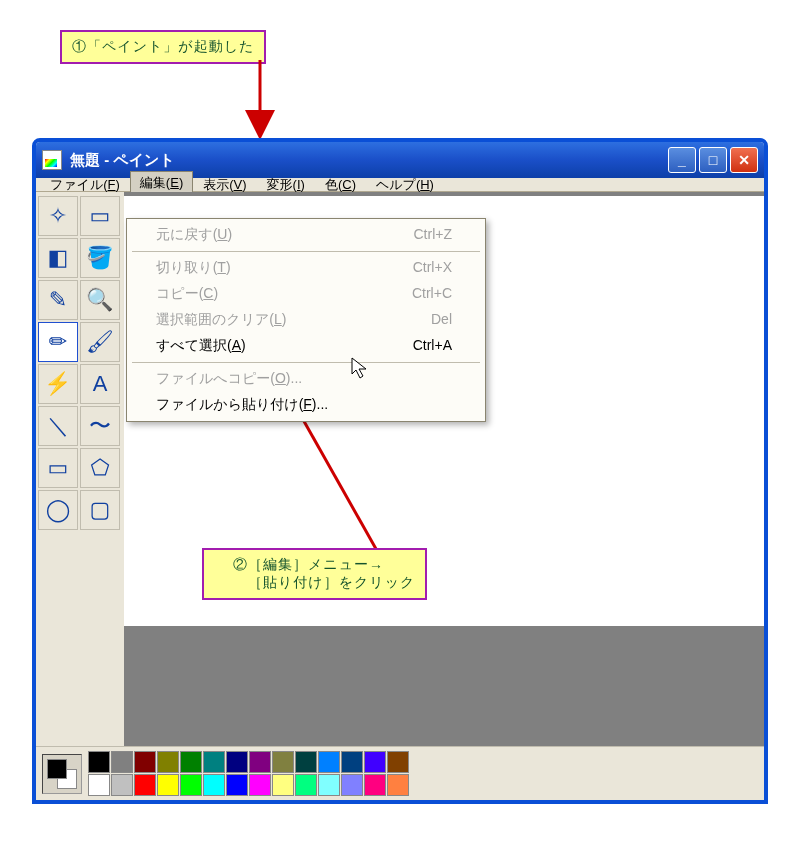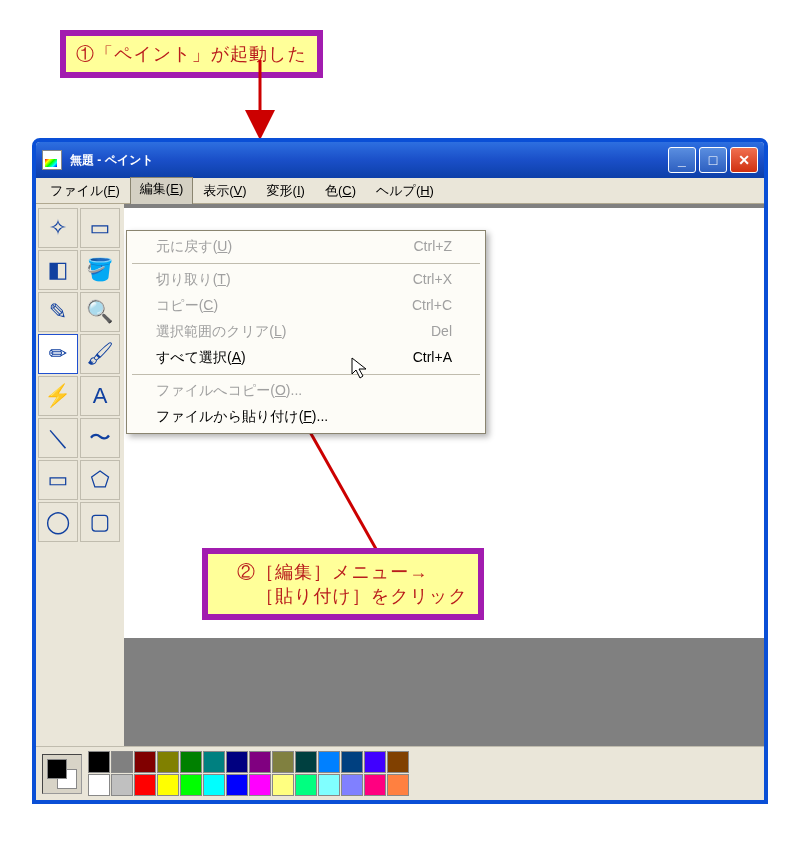--- a/index.html
+++ b/index.html
@@ -8,24 +8,24 @@
     height: 842px;
     background: #ffffff;
     font-family: "MS UI Gothic", "Meiryo", sans-serif;
     font-size: 13px;
     position: relative;
     color: #000;
   }
   .annotation-box {
     position: absolute;
     background: #ffff99;
-    border: 6px solid #a21caf;
+    border: 2px solid #a21caf;
     padding: 6px 10px;
-    font-size: 18px;
-    color: #b91c1c;
+    font-size: 14px;
+    color: #14532d;
     white-space: nowrap;
     letter-spacing: 1px;
   }
   .arrow-svg { position: absolute; }
 
   .window {
     position: absolute;
     left: 32px;
     top: 138px;
     width: 736px;
@@ -54,38 +54,38 @@
     border: 1px solid #888;
     position: relative;
   }
   .titlebar-icon::after {
     content: "";
     position: absolute;
     left: 2px; top: 8px;
     width: 12px; height: 8px;
     background: linear-gradient(135deg,#f00,#ff0,#0f0,#0ff,#00f);
   }
-  .title-text { flex: 1; font-size: 12px; }
+  .title-text { flex: 1; font-size: 15px; }
   .window-controls { display: flex; gap: 3px; }
   .wc-btn {
     width: 28px; height: 26px;
     border: 1px solid #fff;
     border-radius: 3px;
     display: flex;
     align-items: center;
     justify-content: center;
     font-weight: bold;
     font-size: 14px;
     color: #fff;
   }
   .wc-min, .wc-max { background: linear-gradient(to bottom,#5a8ee0,#2d5fc0); }
   .wc-close { background: linear-gradient(to bottom,#f07050,#d03010); }
 
   .menubar {
-    height: 26px;
+    height: 14px;
     background: #eae6d9;
     border-bottom: 1px solid #b0a890;
     display: flex;
     align-items: center;
     padding: 0 4px;
   }
   .menu-item {
     padding: 3px 10px;
     cursor: default;
   }

